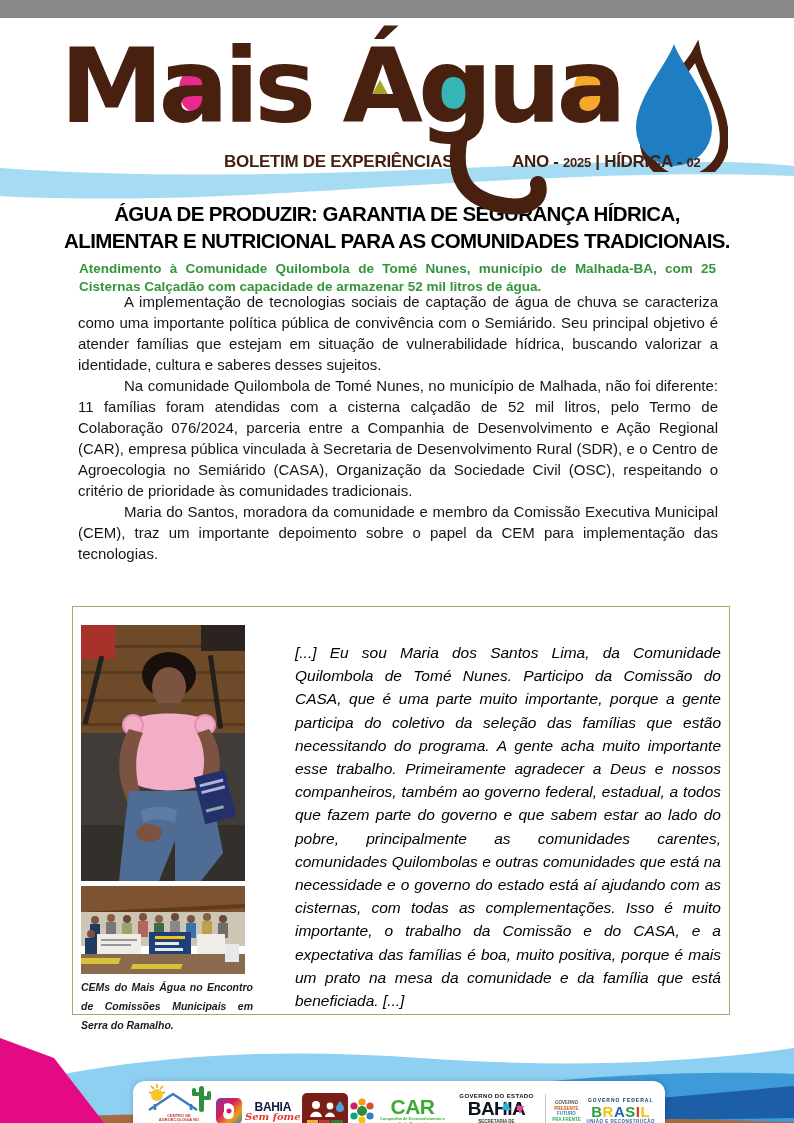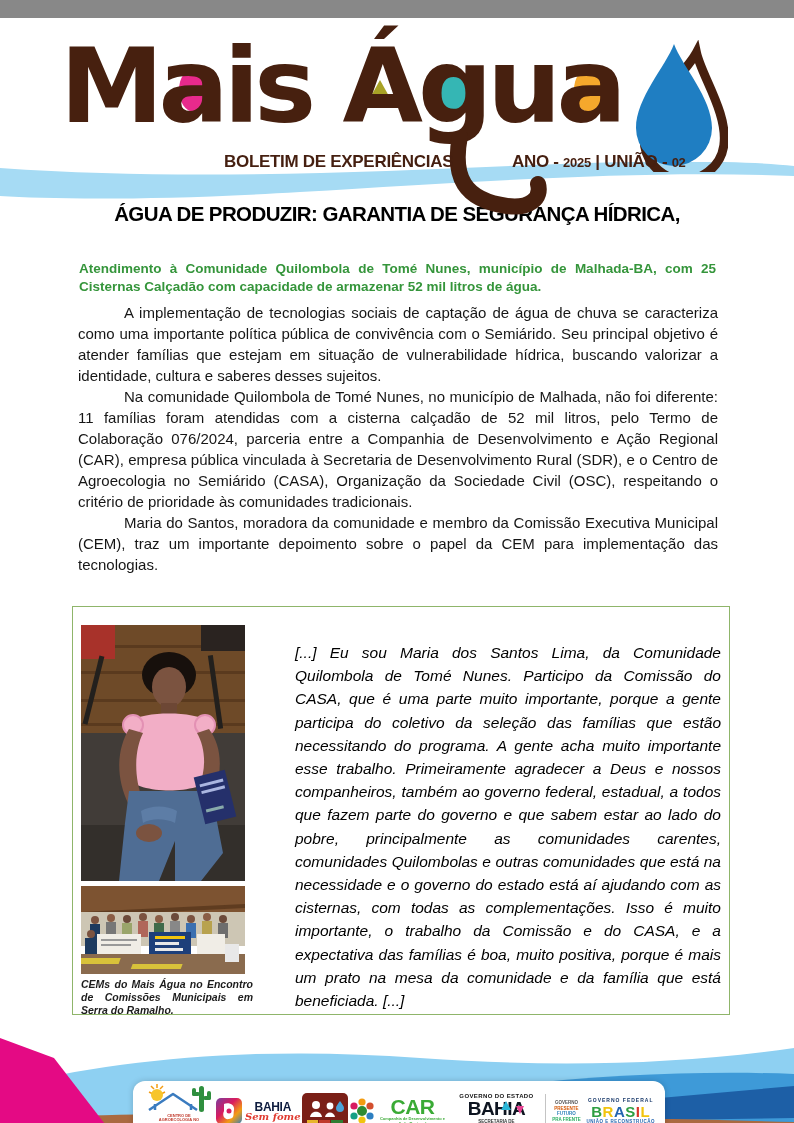--- a/index.html
+++ b/index.html
@@ -25,31 +25,31 @@
   .issue{position:absolute;left:512px;top:0;font-size:17px;letter-spacing:-0.3px;white-space:nowrap;}
   .issue .small{font-size:13px;}
   .wave-band{position:absolute;left:0;top:144px;z-index:1;}
 
   
   .title{position:absolute;top:182px;left:50px;width:694px;text-align:center;
          font-size:20.5px;font-weight:bold;letter-spacing:-0.6px;color:#000;
          line-height:27px;z-index:2;}
   .subtitle{position:absolute;top:242px;left:79px;width:637px;color:#35953b;
             font-weight:bold;font-size:13.5px;line-height:18px;text-align:justify;}
-  .body-text{position:absolute;top:284px;left:78px;width:640px;color:#161616;
+  .body-text{position:absolute;top:273px;left:78px;width:640px;color:#161616;
              font-size:15px;line-height:21px;text-align:justify;}
   .body-text p{margin:0;text-indent:46px;}
 
   
   .quote-box{position:absolute;left:72px;top:588px;width:656px;height:407px;
              border:1.5px solid #8fb56a;background:#fff;}
   .photo1{position:absolute;left:8px;top:18px;}
   .photo2{position:absolute;left:8px;top:279px;}
   .caption{position:absolute;left:8px;top:371px;width:172px;font-size:10.5px;
-           font-style:italic;font-weight:bold;color:#1c1c1c;line-height:13px;text-align:justify;}
+           font-style:italic;font-weight:bold;color:#1c1c1c;line-height:19px;text-align:justify;}
   .quote{position:absolute;left:222px;top:34px;width:426px;color:#000000;
          font-style:italic;font-size:15.5px;line-height:23.2px;text-align:justify;}
 
   
   .footer-art{position:absolute;left:0;bottom:0;z-index:1;}
   .logo-bar{position:absolute;left:133px;top:1063px;width:532px;height:60px;z-index:2;
             background:#fff;border-radius:12px 12px 0 0;box-shadow:0 0 6px rgba(0,0,0,.18);
             display:flex;align-items:center;justify-content:space-between;padding:0 10px;box-sizing:border-box;}
   .lg{display:flex;flex-direction:column;align-items:center;line-height:1;}
   .lg-row{display:flex;flex-direction:row;align-items:center;gap:3px;}
@@ -106,27 +106,28 @@
       <path d="M50,6 C58,28 88,60 88,90 a38,38 0 1,1 -76,0 C12,60 42,28 50,6 Z" fill="#1f7ec2"></path>
     </g>
   </svg>
 
   <div class="masthead-row">
     <div class="tagline">BOLETIM DE EXPERIÊNCIAS</div>
     <div class="issue">
       <span>ANO -</span>
       <span class="small">2025</span>
       <span>|</span>
-      <span>UNIÃO -</span>
+      <span>HÍDRICA -</span>
       <span class="small">02</span>
     </div>
   </div>
 
   <div class="title">
     <div>ÁGUA DE PRODUZIR: GARANTIA DE SEGURANÇA HÍDRICA,</div>
+    <div>ALIMENTAR E NUTRICIONAL PARA AS COMUNIDADES TRADICIONAIS.</div>
   </div>
 
   <div class="subtitle">Atendimento à Comunidade Quilombola de Tomé Nunes, município de Malhada-BA, com 25 Cisternas Calçadão com capacidade de armazenar 52 mil litros de água.</div>
 
   <div class="body-text">
     <p>A implementação de tecnologias sociais de captação de água de chuva se caracteriza como uma importante política pública de convivência com o Semiárido. Seu principal objetivo é atender famílias que estejam em situação de vulnerabilidade hídrica, buscando valorizar a identidade, cultura e saberes desses sujeitos.</p>
     <p>Na comunidade Quilombola de Tomé Nunes, no município de Malhada, não foi diferente: 11 famílias foram atendidas com a cisterna calçadão de 52 mil litros, pelo Termo de Colaboração 076/2024, parceria entre a Companhia de Desenvolvimento e Ação Regional (CAR), empresa pública vinculada à Secretaria de Desenvolvimento Rural (SDR), e o Centro de Agroecologia no Semiárido (CASA), Organização da Sociedade Civil (OSC), respeitando o critério de prioridade às comunidades tradicionais.</p>
     <p>Maria do Santos, moradora da comunidade e membro da Comissão Executiva Municipal (CEM), traz um importante depoimento sobre o papel da CEM para implementação das tecnologias.</p>
   </div>
 

